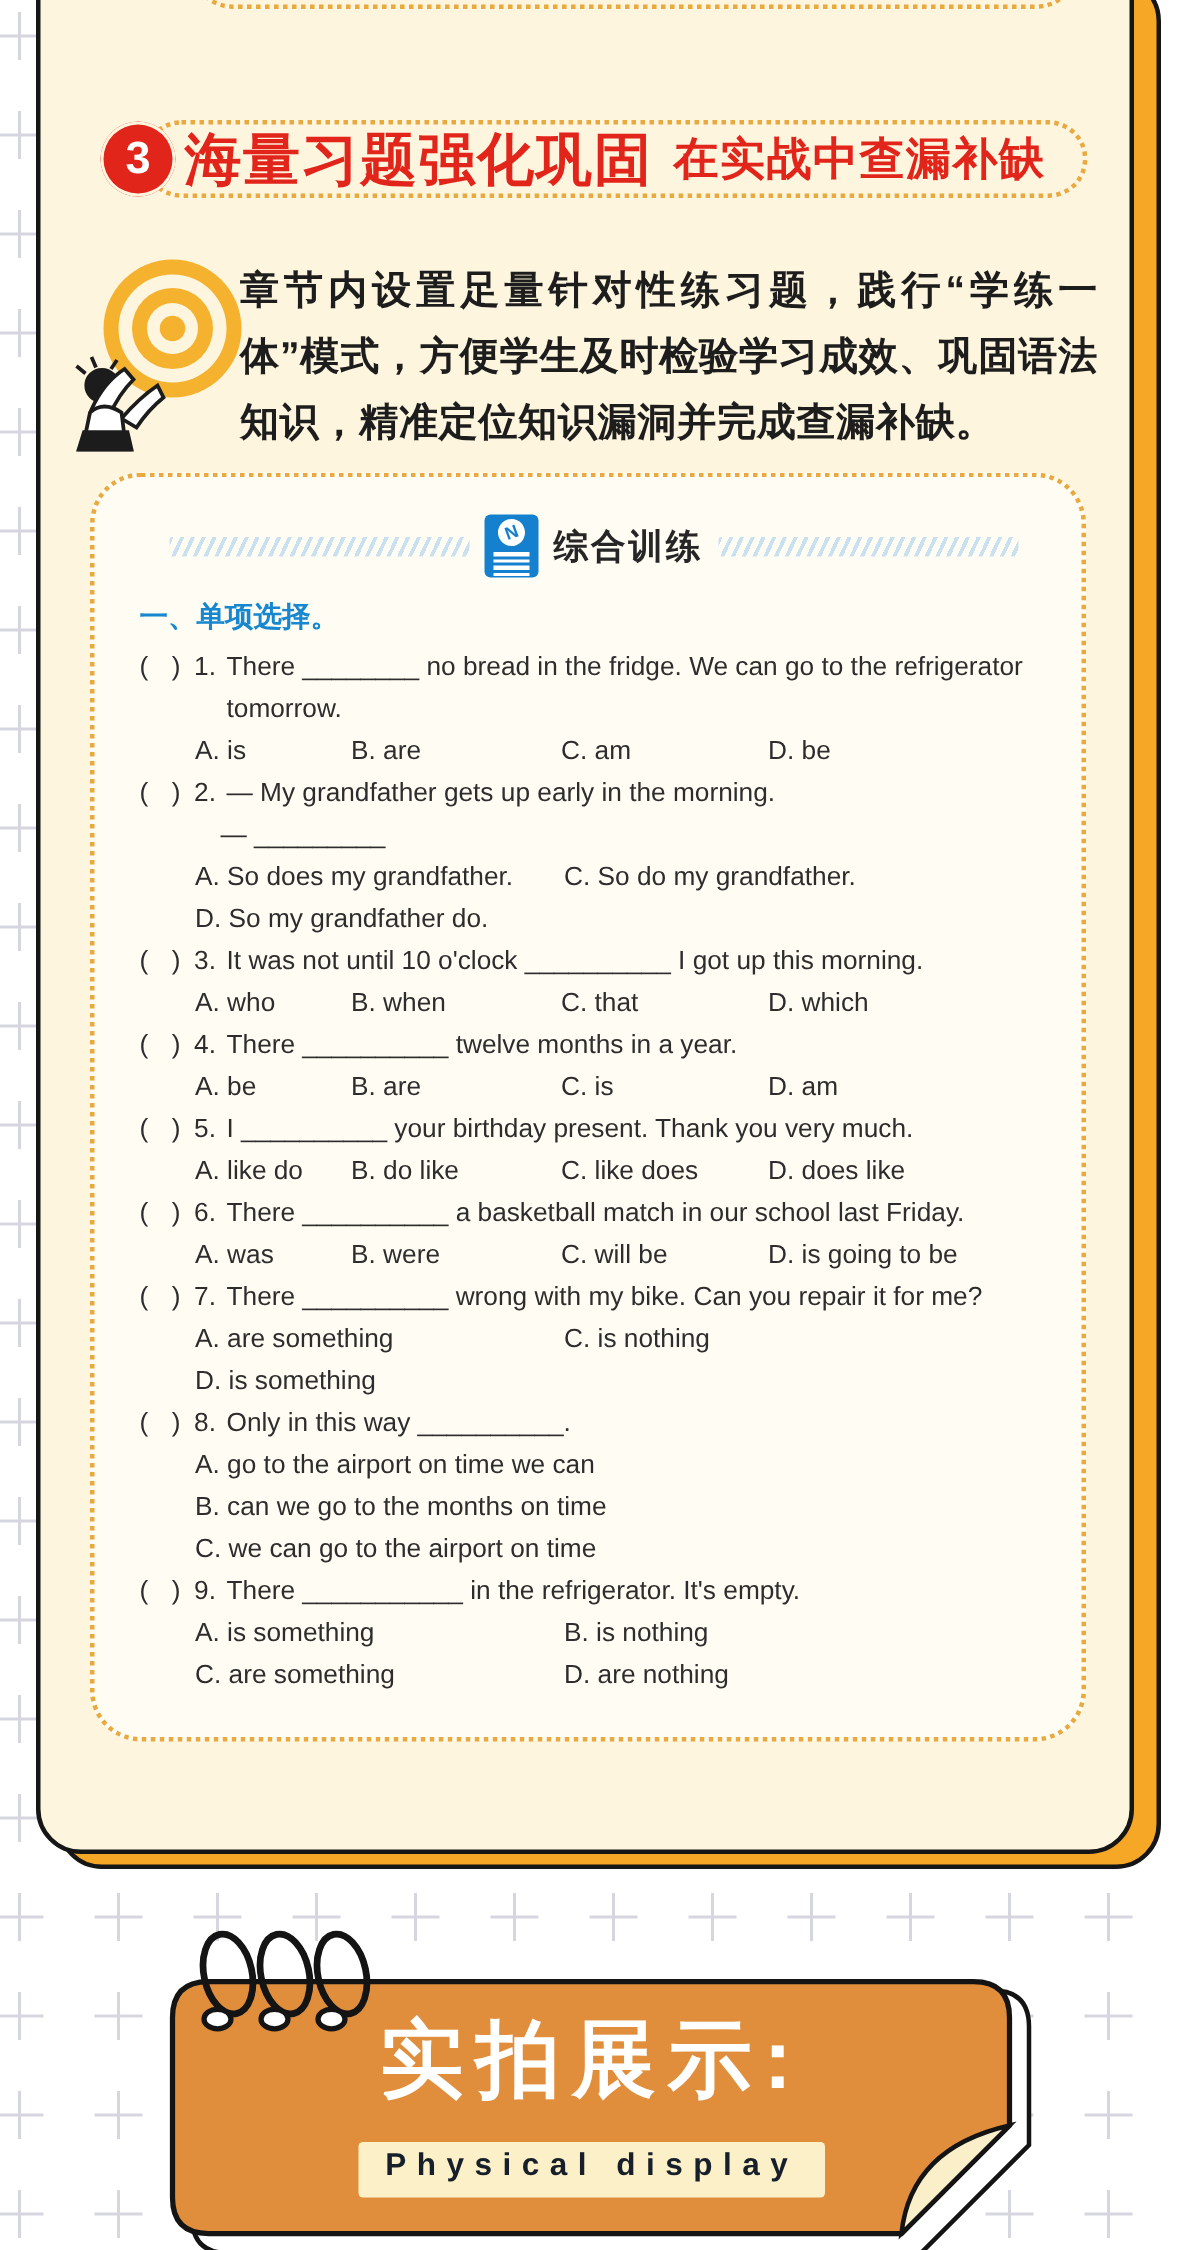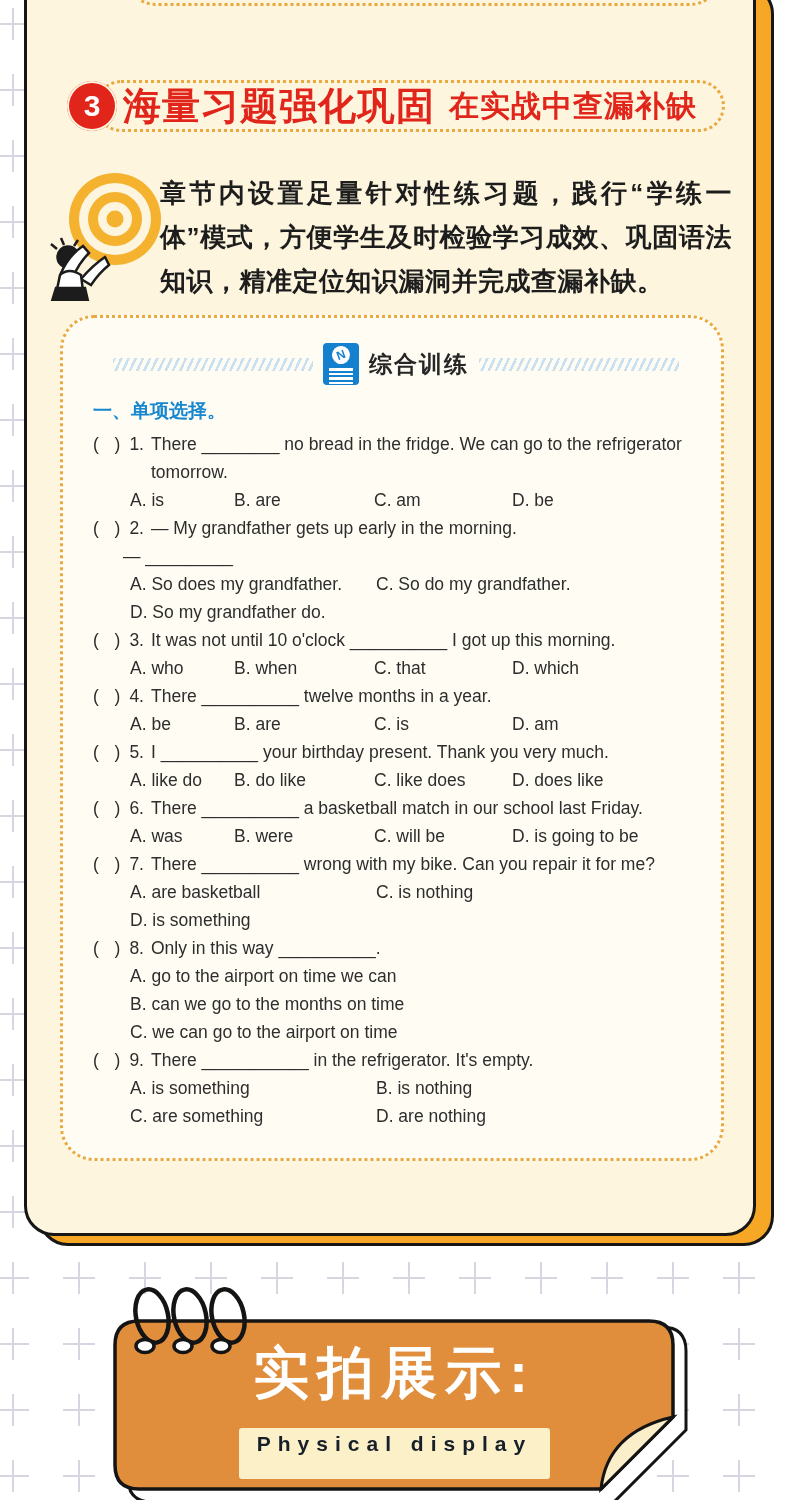--- a/index.html
+++ b/index.html
@@ -76,39 +76,39 @@
   }
   .doc-line { position:absolute; left:6px; width:24px; height:2.5px; background:#fff; }
   .sheet-title { font-size:23px; font-weight:700; color:#262626; letter-spacing:2px; }
 
   .section-label { color:#1787CF; font-weight:700; font-size:19px; margin:12px 0 6px 0; }
 
   .question { font-size:17.5px; color:#2d2d2d; line-height:28px; }
   .stem { display:flex; }
   .pfx { white-space:pre; letter-spacing:2px; margin-right:7px; flex:0 0 auto; }
   .qnum { margin-right:7px; flex:0 0 auto; }
-  .stem2 { margin-left:30px; }
+  .stem2 { margin-left:54px; }
   .opts { margin-left:37px; }
   .opts-four { display:grid; grid-template-columns:104px 140px 138px auto; }
   .opts-two  { display:grid; grid-template-columns:246px auto; }
   .opts-one  .opt { display:block; }
 
   
   .bottom-svg { position:absolute; left:105px; top:1286px; width:600px; height:215px; z-index:3; }
   .bottom-title {
     position:absolute; left:113px; top:1336px; width:563px; text-align:center;
     font-size:56px; font-weight:800; color:#ffffff; letter-spacing:8px; z-index:4;
   }
   .bottom-badge-row {
     position:absolute; left:113px; top:1428px; width:563px;
     display:flex; justify-content:center; z-index:4;
   }
   .bottom-badge {
     background:#FBF0C8; color:#17202A; font-size:21px; font-weight:700;
-    letter-spacing:7px; padding:4px 18px 23px 18px; border-radius:3px;
+    letter-spacing:7px; padding:4px 18px 9px 18px; border-radius:3px;
   }
 </style>
 </head>
 <body>
 
 <div id="plus-pattern">
     <div class="plus" style="left: -3px; top: 8px;"></div>
     <div class="plus" style="left: 63px; top: 8px;"></div>
     <div class="plus" style="left: 129px; top: 8px;"></div>
     <div class="plus" style="left: 195px; top: 8px;"></div>
@@ -511,21 +511,21 @@
             <span class="opt">D. is going to be</span>
           </div>
         </div>
         <div class="question">
           <div class="stem">
             <span class="pfx">(  )</span>
             <span class="qnum">7.</span>
             <span class="qtext">There __________ wrong with my bike. Can you repair it for me?</span>
           </div>
           <div class="opts opts-two">
-            <span class="opt">A. are basketball</span>
+            <span class="opt">A. are something</span>
             <span class="opt">C. is nothing</span>
             <span class="opt">D. is something</span>
           </div>
         </div>
         <div class="question">
           <div class="stem">
             <span class="pfx">(  )</span>
             <span class="qnum">8.</span>
             <span class="qtext">Only in this way __________.</span>
           </div>

